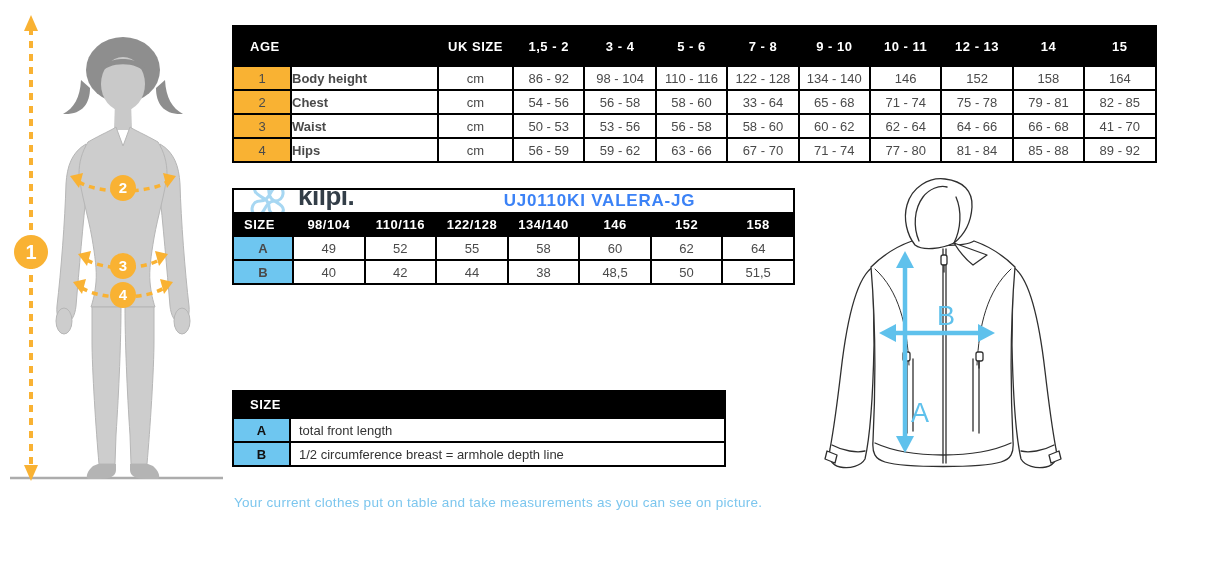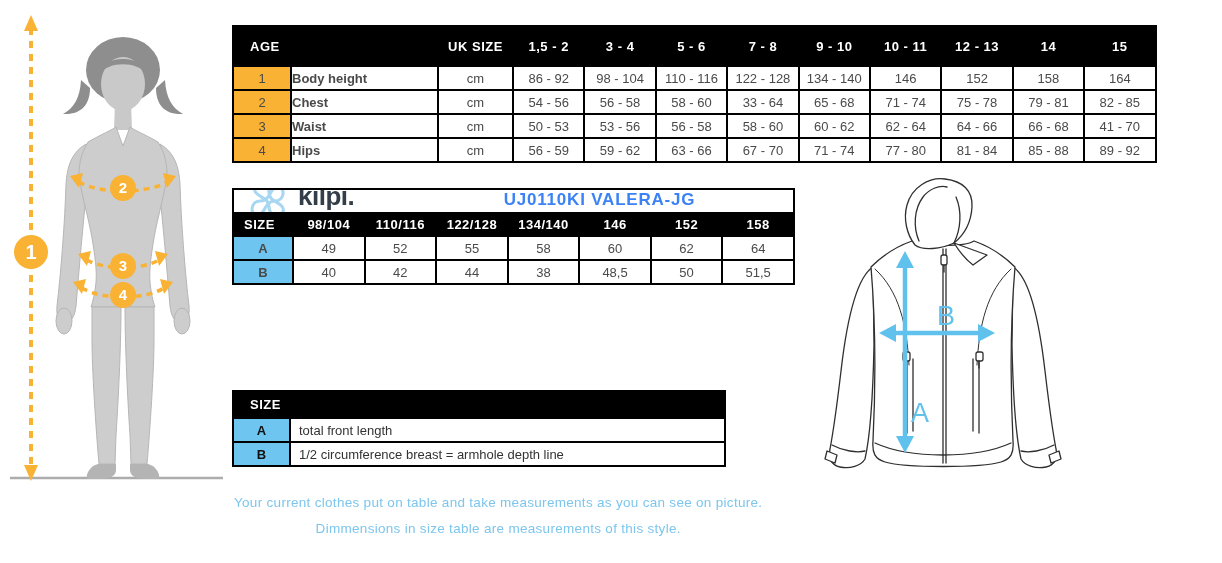--- a/index.html
+++ b/index.html
@@ -17,21 +17,21 @@
   .age-table thead th { height:40px; }
   .age-table tbody td { height:24px; color:#4a4a4a; }
   .th-left { text-align:left; padding-left:16px; }
   .cell-num { background:#F9B233; color:#222; font-weight:500; }
   .cell-name { text-align:left; padding-left:0; color:#1d1d1d; font-weight:700; }
   .cell-unit { color:#5a5a5a; }
 
   
   .product-table { left:232px; top:188px; width:563px; }
   .brand-cell { height:84px; background:#fff; position:relative; padding:0; }
-  .brand-flex { position:absolute; inset:0; display:flex; }
+  .brand-flex { position:absolute; inset:0; display:flex; align-items:center; }
   .logo-wrap { display:flex; align-items:center; gap:6px; padding-left:12px; width:190px; flex:0 0 auto; }
   .brand-text { display:flex; flex-direction:column; align-items:flex-start; line-height:1; }
   .brand-name { font-size:26px; font-weight:700; color:#333E48; letter-spacing:-.5px; }
   .brand-tagline { font-size:7.5px; font-weight:700; color:#333E48; letter-spacing:1px; margin-top:3px; }
   .style-title { flex:1; text-align:center; font-size:17px; font-weight:700; letter-spacing:.8px; color:#3b82f6; padding-right:18px; }
   .black-row th { height:23px; }
   .lbl-left { text-align:left; padding-left:10px; }
   .product-table tbody td { height:24px; color:#4a4a4a; }
   .cell-ab { background:#6EC6F0; color:#111; font-weight:700; }
 
@@ -39,21 +39,21 @@
   .legend-table { left:232px; top:390px; width:494px; }
   .legend-table thead th { height:27px; text-align:left; padding-left:16px; }
   .legend-table tbody td { height:24px; }
   .cell-desc { text-align:left; padding-left:8px; color:#333; }
 
   
   .figure-svg { position:absolute; left:0; top:10px; }
   .jacket-svg { position:absolute; left:815px; top:175px; }
 
   
-  .notes { position:absolute; left:234px; top:490px; color:#7CC6EE; font-size:13.5px; letter-spacing:.3px; line-height:26px;text-align:center; }
+  .notes { position:absolute; left:234px; top:490px; color:#7CC6EE; font-size:13.5px; letter-spacing:.3px; line-height:26px; }
 </style>
 </head>
 <body>
 
 <div class="canvas">
 
   <svg class="figure-svg" width="230" height="480" viewBox="0 0 230 480">
 
     <line x1="10" y1="468" x2="223" y2="468" stroke="#ACACAC" stroke-width="2.5"></line>
 
@@ -347,16 +347,15 @@
       <line x1="78" y1="158" x2="166" y2="158" stroke="#5FC1EC" stroke-width="4.5"></line>
       <polygon points="64,158 81,149 81,167" fill="#5FC1EC"></polygon>
       <polygon points="180,158 163,149 163,167" fill="#5FC1EC"></polygon>
     </g>
     <text x="96" y="247" font-size="27" fill="#5FC1EC">A</text>
     <text x="122" y="150" font-size="27" fill="#5FC1EC">B</text>
   </svg>
 
   <div class="notes">
     <div>Your current clothes put on table and take measurements as you can see on picture.</div>
-    <div>Dimmensions in size table are measurements of this style.</div>
   </div>
 
 </div>
 
 </body></html>

